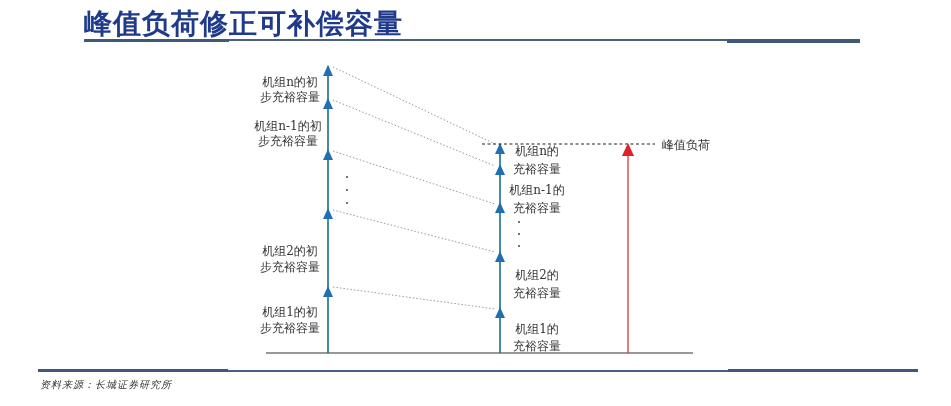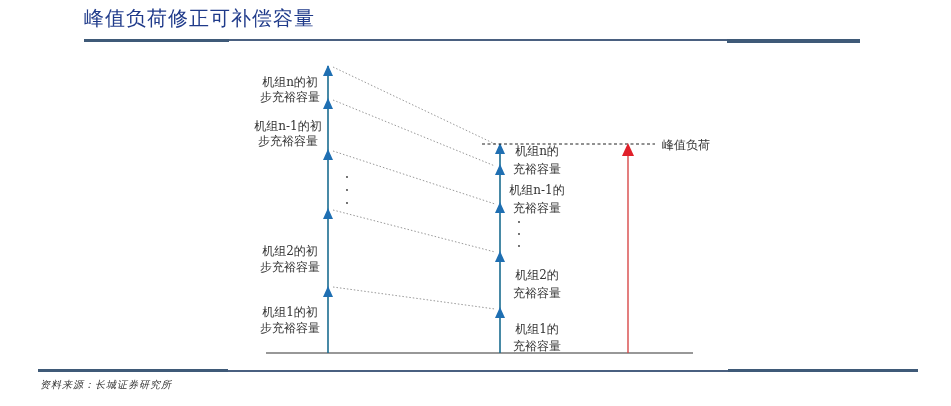--- a/index.html
+++ b/index.html
@@ -1,18 +1,18 @@
 <!DOCTYPE html>
 <html><head>
   <meta charset="utf-8">
   <style>
     html, body { margin: 0; padding: 0; background: #ffffff; }
     body { width: 951px; height: 406px; position: relative; overflow: hidden;
            font-family: "DejaVu Sans", "Liberation Sans", sans-serif; }
-    .title { position: absolute; left: 84px; top: 3px; font-size: 20px; font-weight: normal;
+    .title { position: absolute; left: 84px; top: 9px; font-size: 28px; font-weight: bold;
              color: #1f3a8a; letter-spacing: 1px; line-height: 30px; white-space: nowrap; }
     .rule-top-a { position: absolute; left: 84px; top: 39px; width: 145px; height: 3px; background: #3f5a78; }
     .rule-top-b { position: absolute; left: 229px; top: 39px; width: 498px; height: 2px; background: #4a6080; }
     .rule-top-c { position: absolute; left: 727px; top: 39px; width: 133px; height: 4px; background: #3f5a78; }
     .rule-bot-a { position: absolute; left: 38px; top: 369px; width: 190px; height: 3px; background: #3f5a78; }
     .rule-bot-b { position: absolute; left: 228px; top: 370px; width: 500px; height: 2px; background: #4a6080; }
     .rule-bot-c { position: absolute; left: 728px; top: 369px; width: 190px; height: 3px; background: #3f5a78; }
     .source { position: absolute; left: 40px; top: 378px; font-size: 10px; font-style: italic;
               color: #333333; letter-spacing: 1px; white-space: nowrap; }
     svg.diagram { position: absolute; left: 0; top: 0; }

